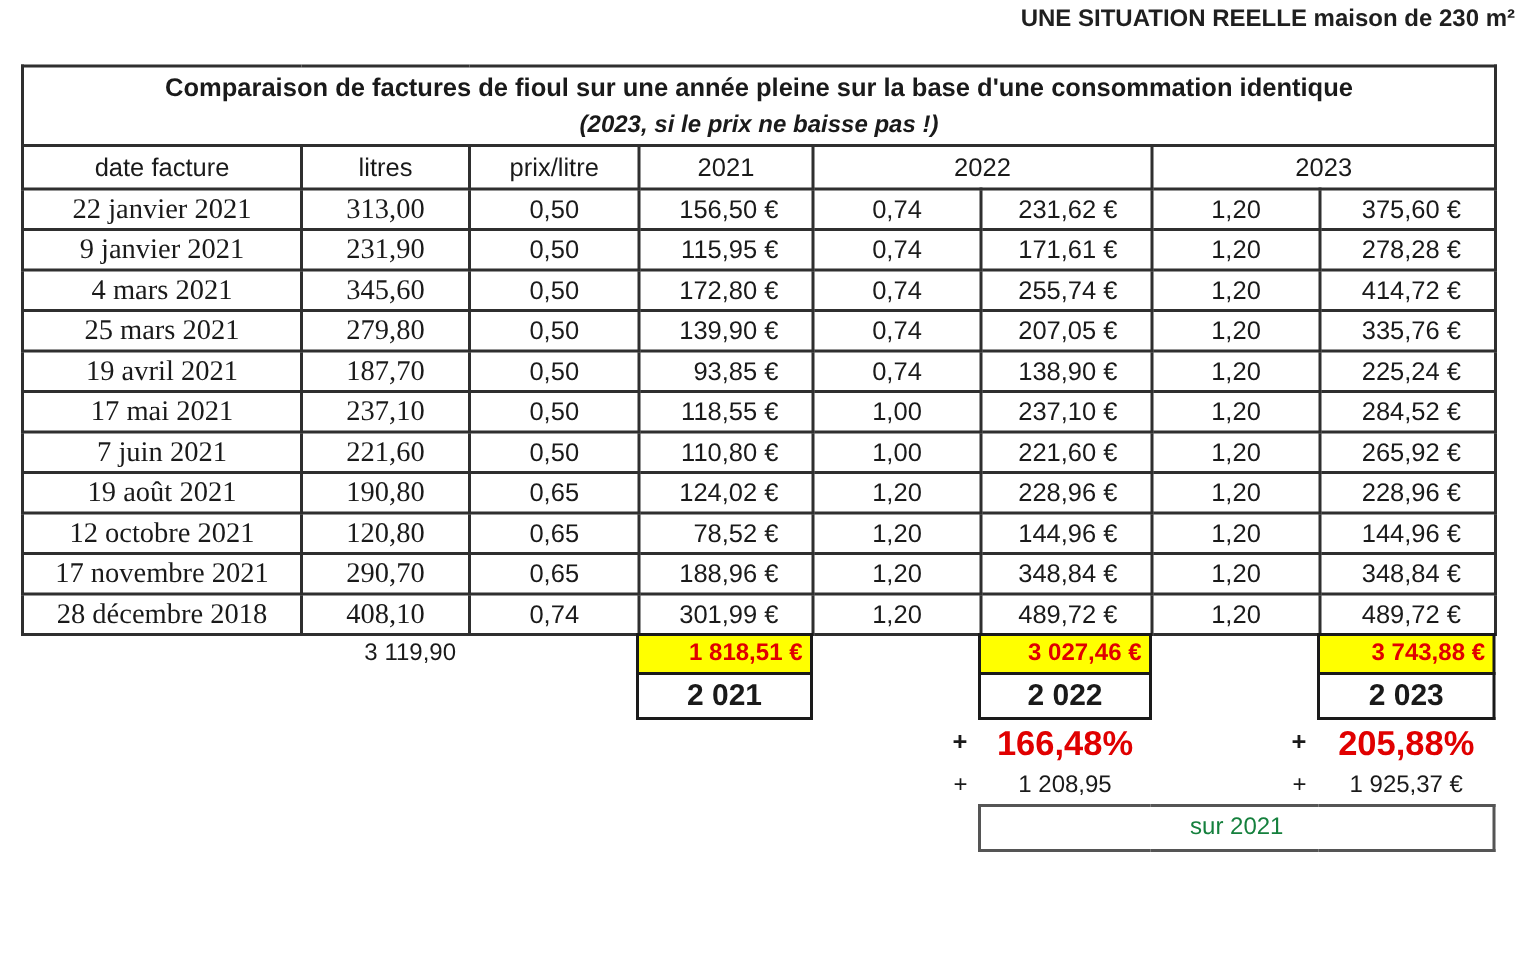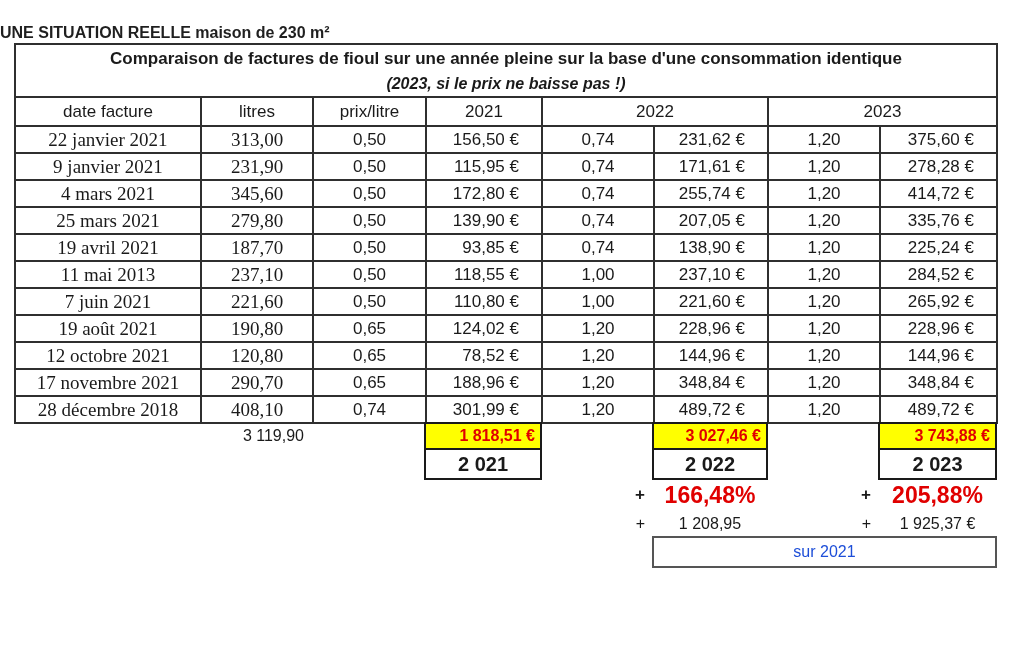--- a/index.html
+++ b/index.html
@@ -1,19 +1,19 @@
 <!DOCTYPE html>
 <html><head>
 <meta charset="utf-8">
 <style>
   html,body { margin:0; padding:0; background:#ffffff; }
   body { font-family:"Liberation Sans", sans-serif; color:#1a1a1a; }
   .page { position:relative; width:1024px; height:652px; background:#ffffff; overflow:hidden; }
 
-  .title { position:absolute; top:24px; left:0; width:1010px; text-align:left;
+  .title { position:absolute; top:4px; left:0; width:1010px; text-align:right;
            font-weight:700; font-size:16px; color:#1f1f1f; }
 
   .tables { position:absolute; left:14px; top:43px; }
 
   table { border-collapse:collapse; table-layout:fixed; }
   col.c1{width:186px} col.c2{width:112px} col.c3{width:113px} col.c4{width:116px}
   col.c5{width:112px} col.c6{width:114px} col.c7{width:112px} col.c8{width:117px}
 
   
   .grid td, .grid th { border:2px solid #2f2f2f; padding:0; white-space:nowrap; overflow:hidden; vertical-align:middle; }
@@ -30,21 +30,21 @@
   .totals { margin-top:-2px; }
   .totals td { padding:0; white-space:nowrap; overflow:hidden; vertical-align:middle; border:none; }
   .t-litres { font-size:16px; text-align:right; padding-right:8px !important; }
   .yellow { background:#ffff00; color:#e00000; font-weight:700; font-size:16px;
             text-align:right; padding-right:5px !important; border:2px solid #1a1a1a !important; }
   .yearcell { border:2px solid #1a1a1a !important; font-weight:700; font-size:20px; text-align:center; }
   .plus-pct { text-align:right; padding-right:8px !important; font-size:17px; font-weight:700; color:#1a1a1a; }
   .pct { color:#e00000; font-weight:700; font-size:23px; text-align:center; }
   .plus-amt { text-align:right; padding-right:8px !important; font-size:16px; color:#1a1a1a; }
   .amt { font-size:16px; text-align:center; }
-  .sur { border:2px solid #555555 !important; font-size:16px; text-align:center; color:#1d4ed8; }
+  .sur { border:2px solid #555555 !important; font-size:16px; text-align:center; color:#15803d; }
   tr.row-total { height:26px; }
   tr.row-year { height:30px; }
   tr.row-pct { height:32px; }
   tr.row-amt { height:26px; }
   tr.row-sur { height:30px; }
 </style>
 </head>
 <body>
 
 <div class="page">
@@ -125,21 +125,21 @@
     <td class="c-date">19 avril 2021</td>
     <td class="c-litres">187,70</td>
     <td class="c-prix">0,50</td>
     <td class="c-val">93,85 €</td>
     <td class="c-prix">0,74</td>
     <td class="c-val">138,90 €</td>
     <td class="c-prix">1,20</td>
     <td class="c-val">225,24 €</td>
   </tr>
           <tr class="datarow">
-    <td class="c-date">11 mai 2013</td>
+    <td class="c-date">17 mai 2021</td>
     <td class="c-litres">237,10</td>
     <td class="c-prix">0,50</td>
     <td class="c-val">118,55 €</td>
     <td class="c-prix">1,00</td>
     <td class="c-val">237,10 €</td>
     <td class="c-prix">1,20</td>
     <td class="c-val">284,52 €</td>
   </tr>
           <tr class="datarow">
     <td class="c-date">7 juin 2021</td>

